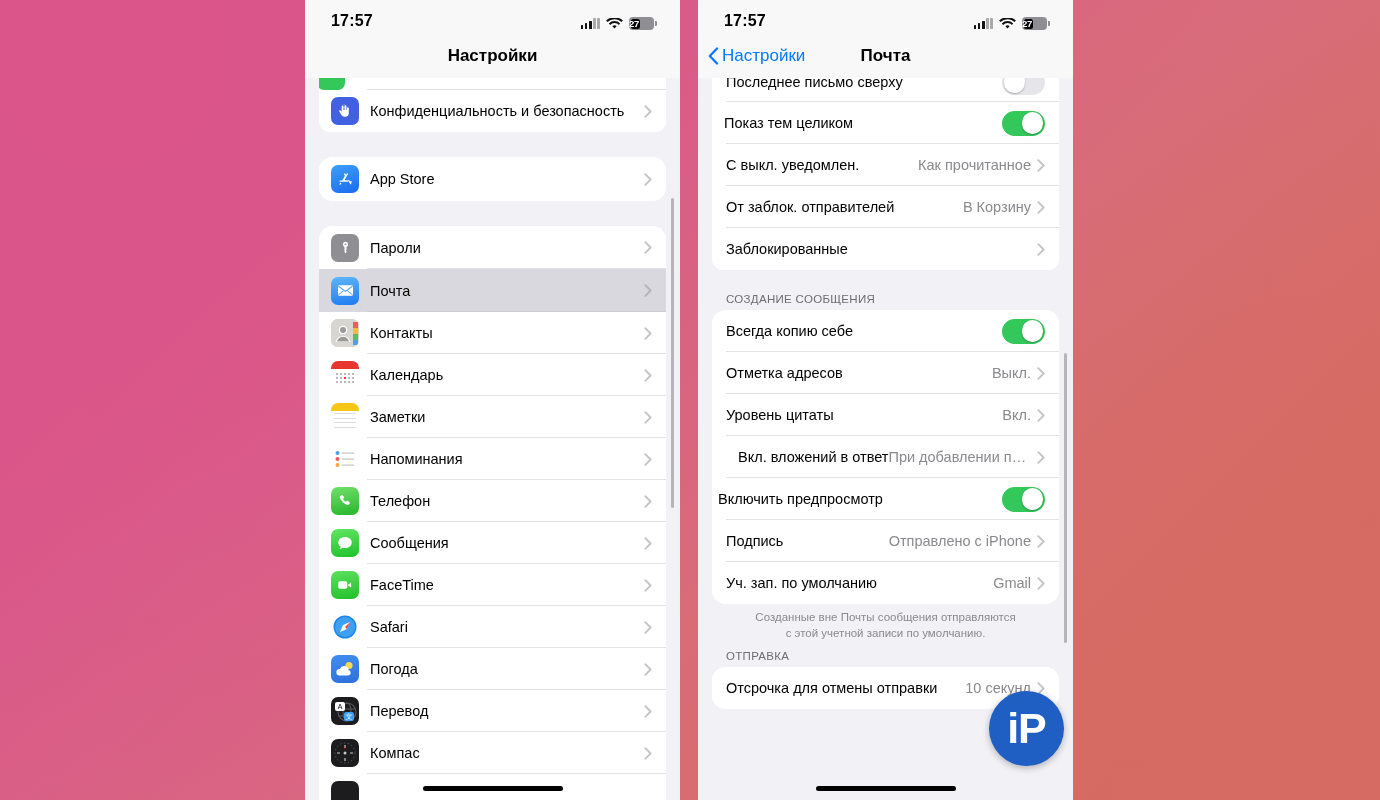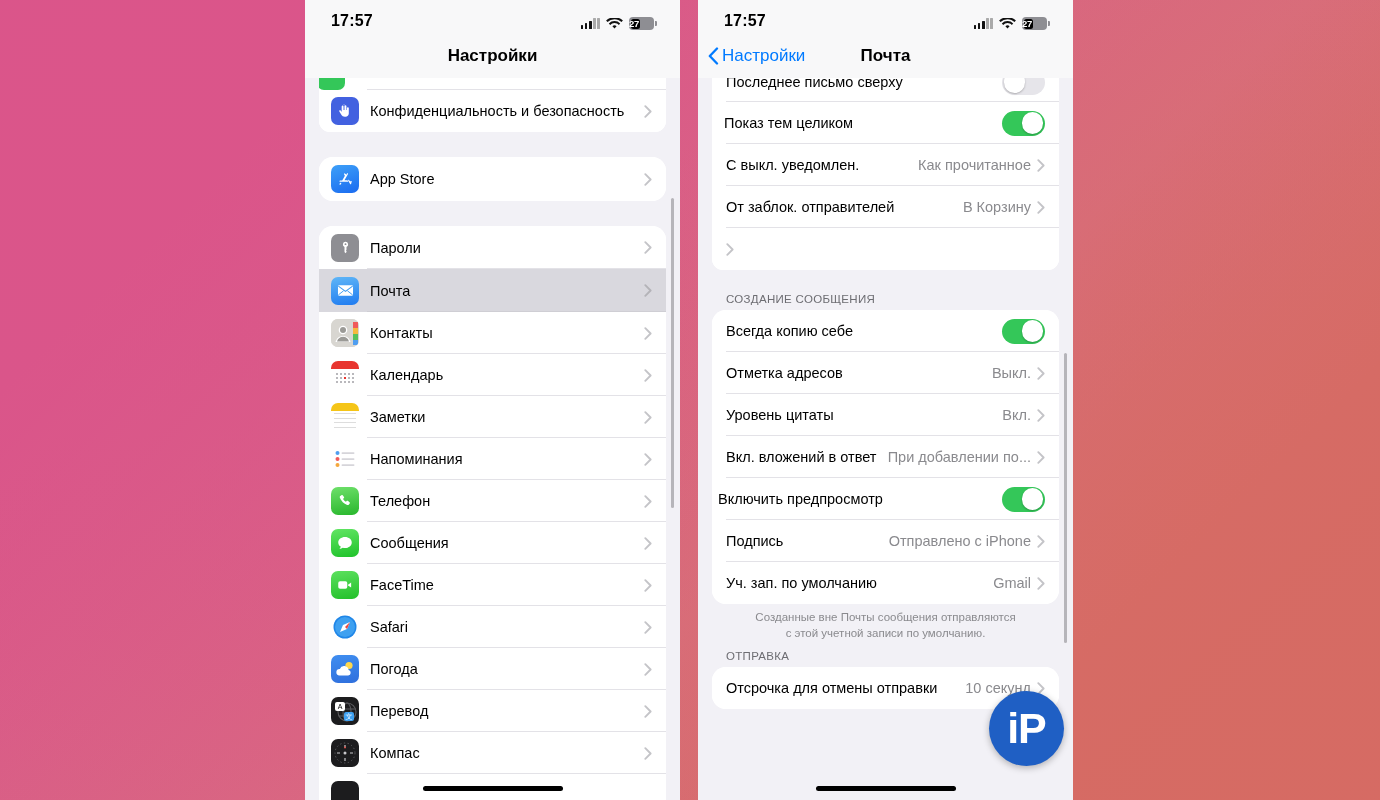--- a/index.html
+++ b/index.html
@@ -519,20 +519,21 @@
 
       <div class="row sep sep-left14" style="min-height:42px;padding-left:14px;">
         <div class="row-label">От заблок. отправителей</div>
         <div class="row-value">В Корзину</div>
         <svg class="chev" width="8" height="13" viewBox="0 0 8 13">
             <path d="M1.3 1.2l5.3 5.3-5.3 5.3" stroke="#c4c4c8" stroke-width="1.9" fill="none" stroke-linecap="round" stroke-linejoin="round"></path>
           </svg>
       </div>
 
       <div class="row" style="min-height:42px;padding-left:14px;">
+        <div class="row-label">Заблокированные</div>
         <svg class="chev" width="8" height="13" viewBox="0 0 8 13">
             <path d="M1.3 1.2l5.3 5.3-5.3 5.3" stroke="#c4c4c8" stroke-width="1.9" fill="none" stroke-linecap="round" stroke-linejoin="round"></path>
           </svg>
       </div>
     </div>
 
     <div class="group-gap" style="height:23px"></div>
 
     <div class="section-header">СОЗДАНИЕ СООБЩЕНИЯ</div>
 
@@ -554,21 +555,21 @@
       </div>
 
       <div class="row sep sep-left14" style="min-height:42px;padding-left:14px;">
         <div class="row-label">Уровень цитаты</div>
         <div class="row-value">Вкл.</div>
         <svg class="chev" width="8" height="13" viewBox="0 0 8 13">
             <path d="M1.3 1.2l5.3 5.3-5.3 5.3" stroke="#c4c4c8" stroke-width="1.9" fill="none" stroke-linecap="round" stroke-linejoin="round"></path>
           </svg>
       </div>
 
-      <div class="row sep sep-left14" style="min-height:42px;padding-left:14px;">
+      <div class="row sep sep-left14" style="min-height:42px;padding-left:26px;">
         <div class="row-label">Вкл. вложений в ответ</div>
         <div class="row-value">При добавлении по...</div>
         <svg class="chev" width="8" height="13" viewBox="0 0 8 13">
             <path d="M1.3 1.2l5.3 5.3-5.3 5.3" stroke="#c4c4c8" stroke-width="1.9" fill="none" stroke-linecap="round" stroke-linejoin="round"></path>
           </svg>
       </div>
 
       <div class="row sep sep-left14" style="min-height:42px;padding-left:6px;">
         <div class="row-label">Включить предпросмотр</div>
         <div class="toggle on">

